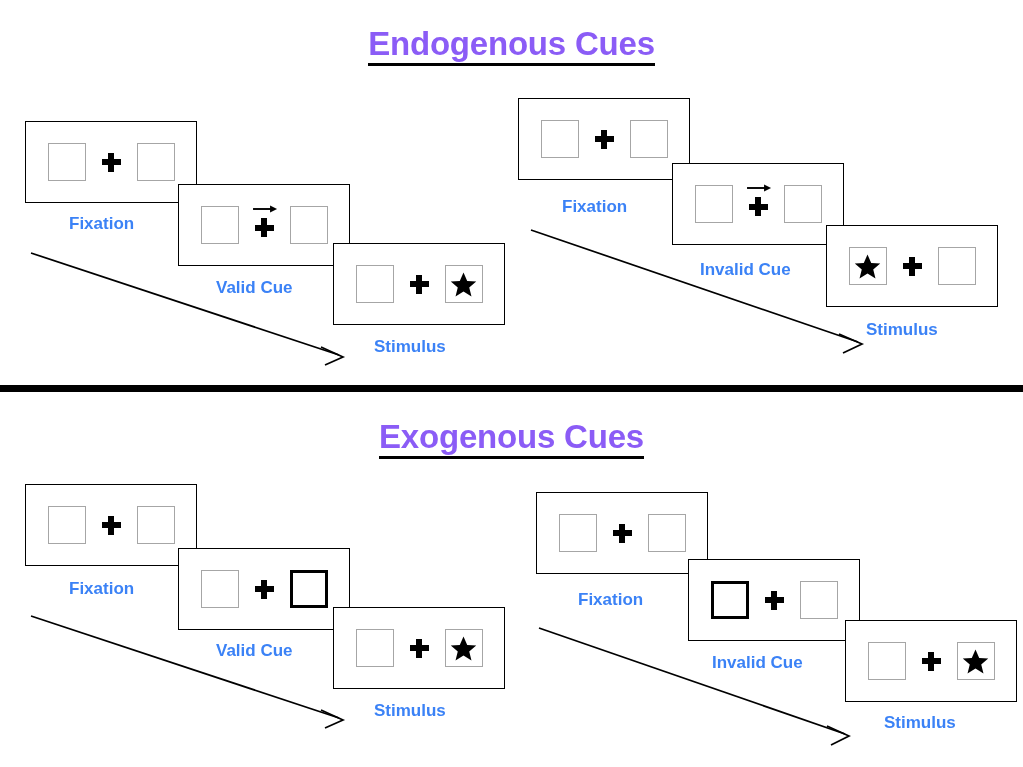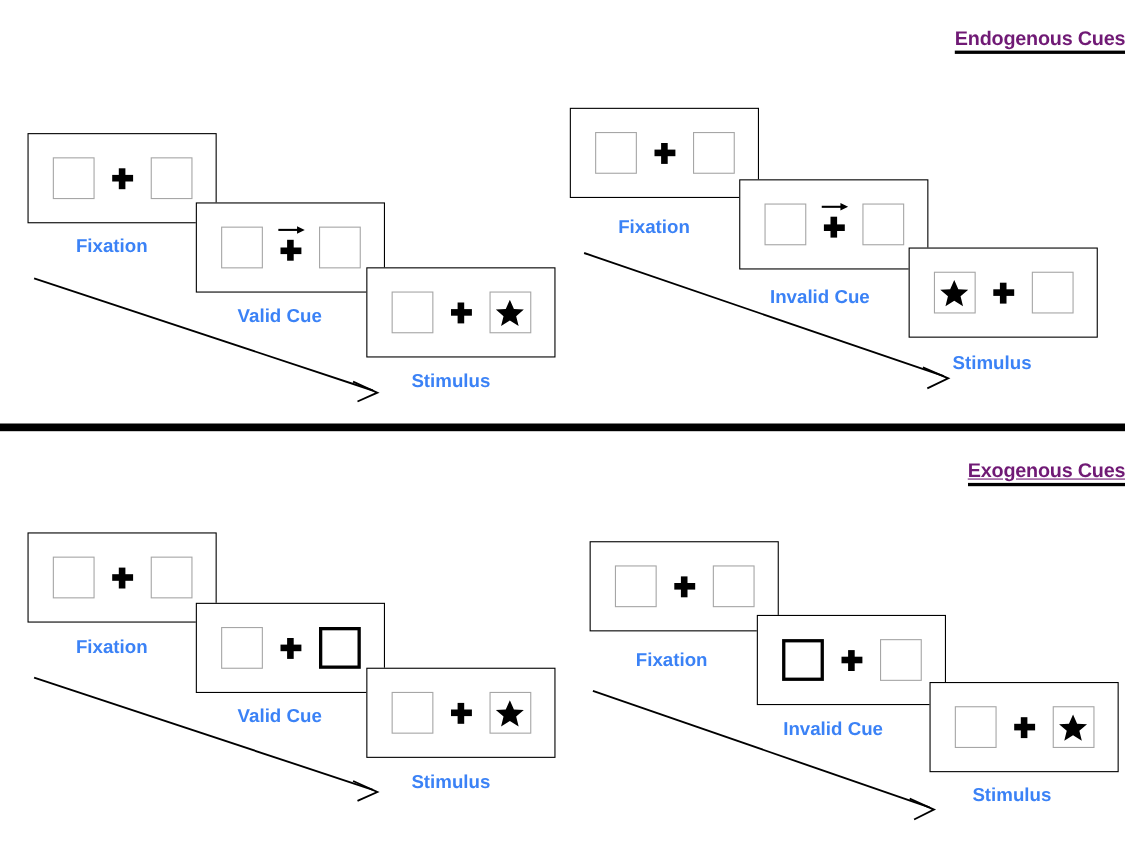--- a/index.html
+++ b/index.html
@@ -14,24 +14,24 @@
     height: 767px;
     background: #ffffff;
     font-family: "Liberation Sans", "DejaVu Sans", sans-serif;
     overflow: hidden;
   }
 
   
   .section-title {
     position: absolute;
     width: 100%;
-    text-align: right;
-    font-size: 18px;
+    text-align: center;
+    font-size: 33px;
     font-weight: bold;
-    color: #701a75;
+    color: #8b5cf6;
     letter-spacing: -0.2px;
   }
   .section-title span {
     border-bottom: 3px solid #000000;
     padding-bottom: 1px;
   }
 
   
   .divider {
     position: absolute;
@@ -238,21 +238,21 @@
       <div class="center-slot">
         <div class="cross"></div>
       </div>
       <div class="box"></div>
     </div>
   </div>
   <div class="caption" style="left:866px; top:320px;">Stimulus</div>
 
   <div class="divider" style="top:385px;"></div>
 
-  <div class="section-title" style="top:418px;text-decoration:underline;">
+  <div class="section-title" style="top:418px;">
     <span>Exogenous Cues</span>
   </div>
 
   <svg class="time-arrow" style="left:25px; top:608px; width:330px; height:125px;" viewBox="0 0 330 125">
     <line x1="6" y1="8" x2="314" y2="110" stroke="#000000" stroke-width="1.7"></line>
     <polyline points="296,102 318,112 300,120" fill="none" stroke="#000000" stroke-width="1.7"></polyline>
   </svg>
 
   <div class="panel" style="left:25px; top:484px; width:172px; height:82px;">
     <div class="panel-inner">

